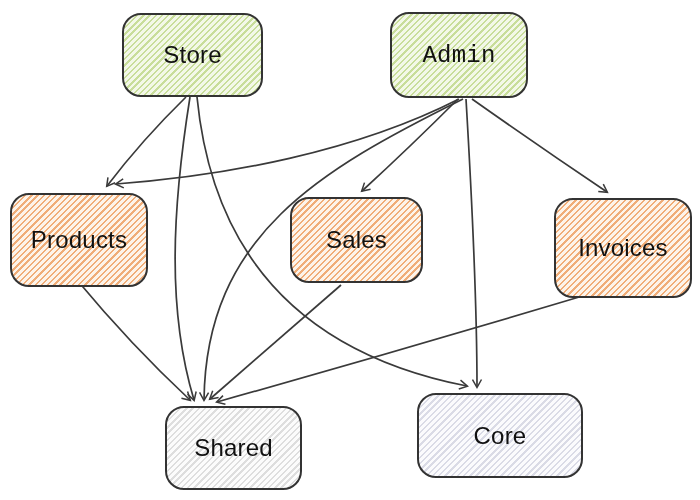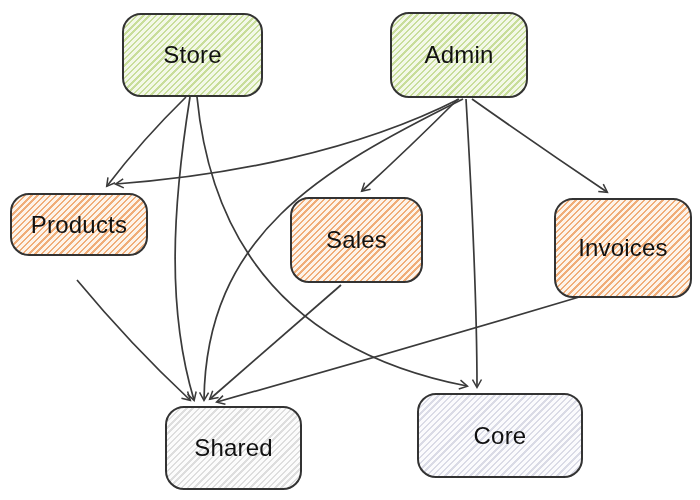--- a/index.html
+++ b/index.html
@@ -32,22 +32,22 @@
     justify-content: center;
   }
   .node-label {
     font-size: 24px;
     color: #111111;
     letter-spacing: 0.2px;
     white-space: nowrap;
   }
   
   #node-store    { left: 122px; top: 13px;  width: 141px; height: 84px; text-align: center; }
-  #node-admin    { left: 390px; top: 12px;  width: 138px; height: 86px; }
-  #node-products { left: 10px;  top: 193px; width: 138px; height: 63px; }
+  #node-admin    { left: 390px; top: 12px;  width: 138px; height: 86px; font-family: Liberation Mono, monospace; }
+  #node-products { left: 10px;  top: 193px; width: 138px; height: 94px; }
   #node-sales    { left: 290px; top: 197px; width: 133px; height: 86px; }
   #node-invoices { left: 554px; top: 198px; width: 138px; height: 100px; }
   #node-shared   { left: 128px; top: 406px; width: 137px; height: 84px; }
   #node-core     { left: 417px; top: 393px; width: 166px; height: 85px; }
 </style>
 </head>
 <body>
 
 <div id="canvas">
   <svg id="edge-layer" viewBox="0 0 700 500" xmlns="http://www.w3.org/2000/svg">

